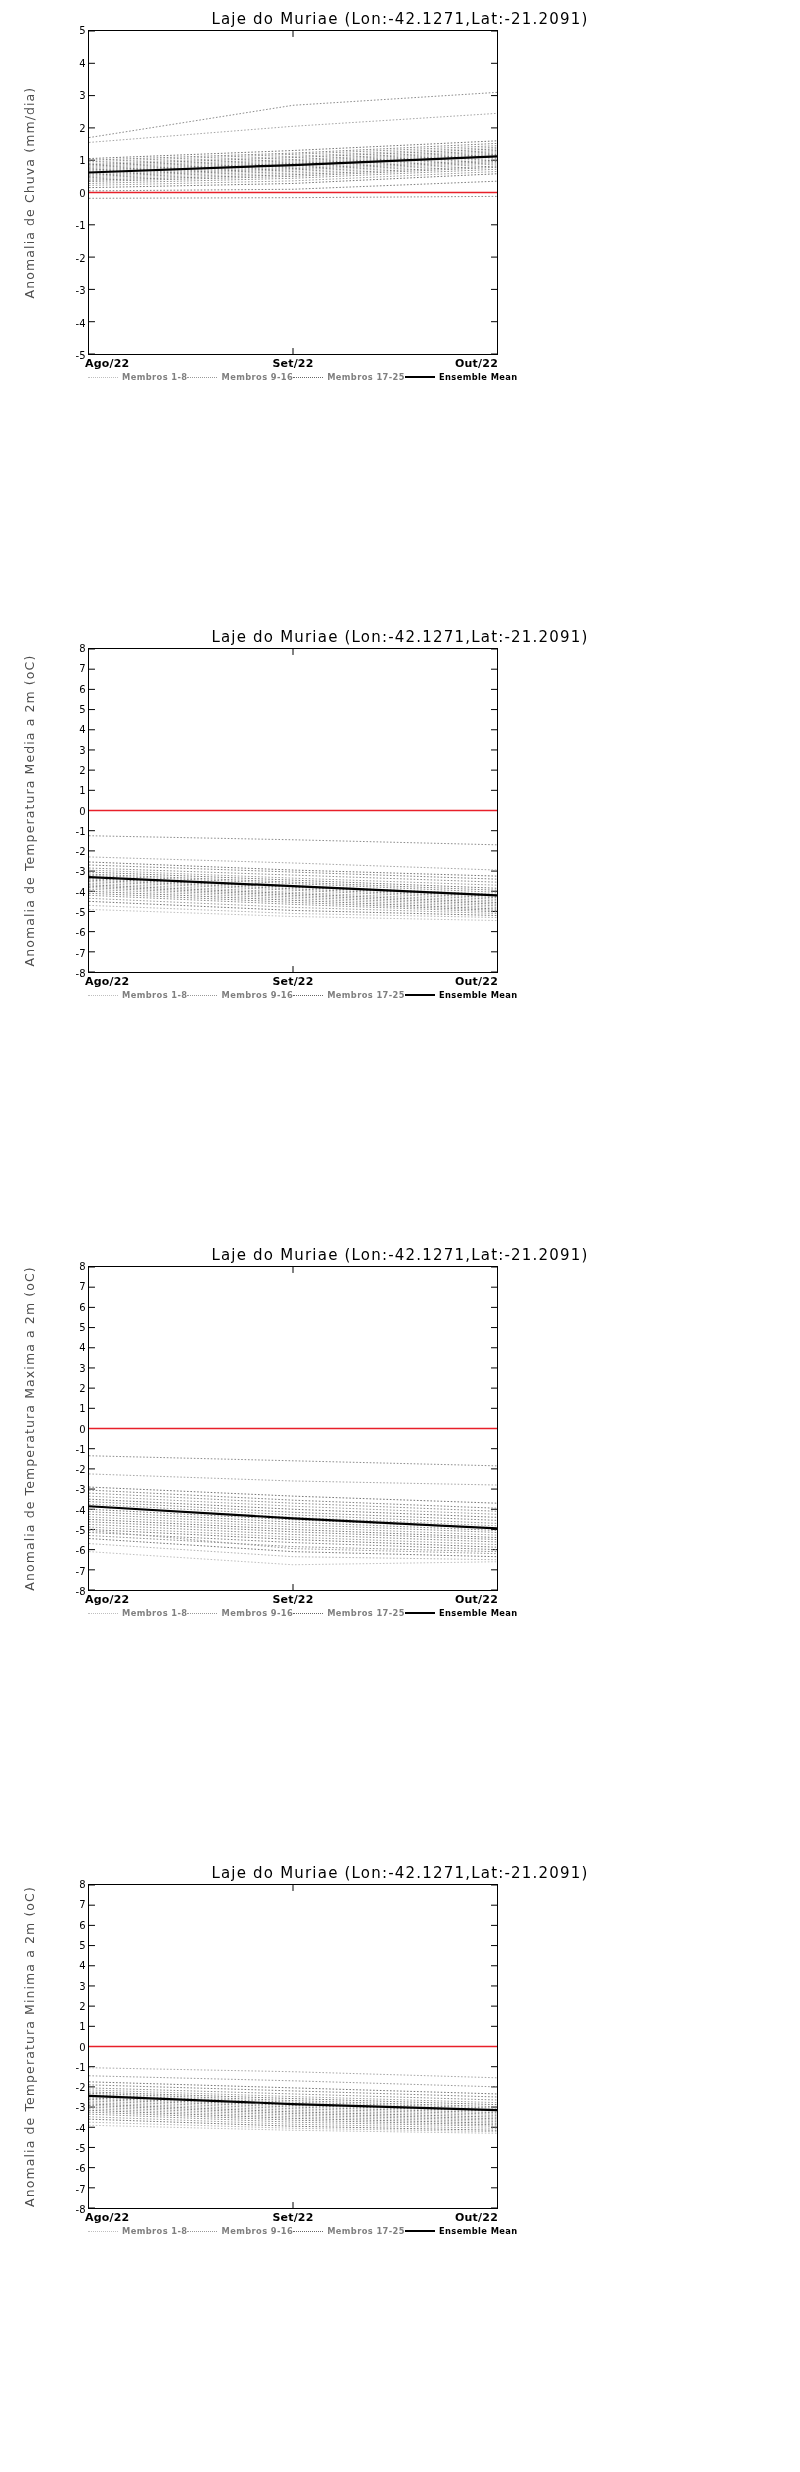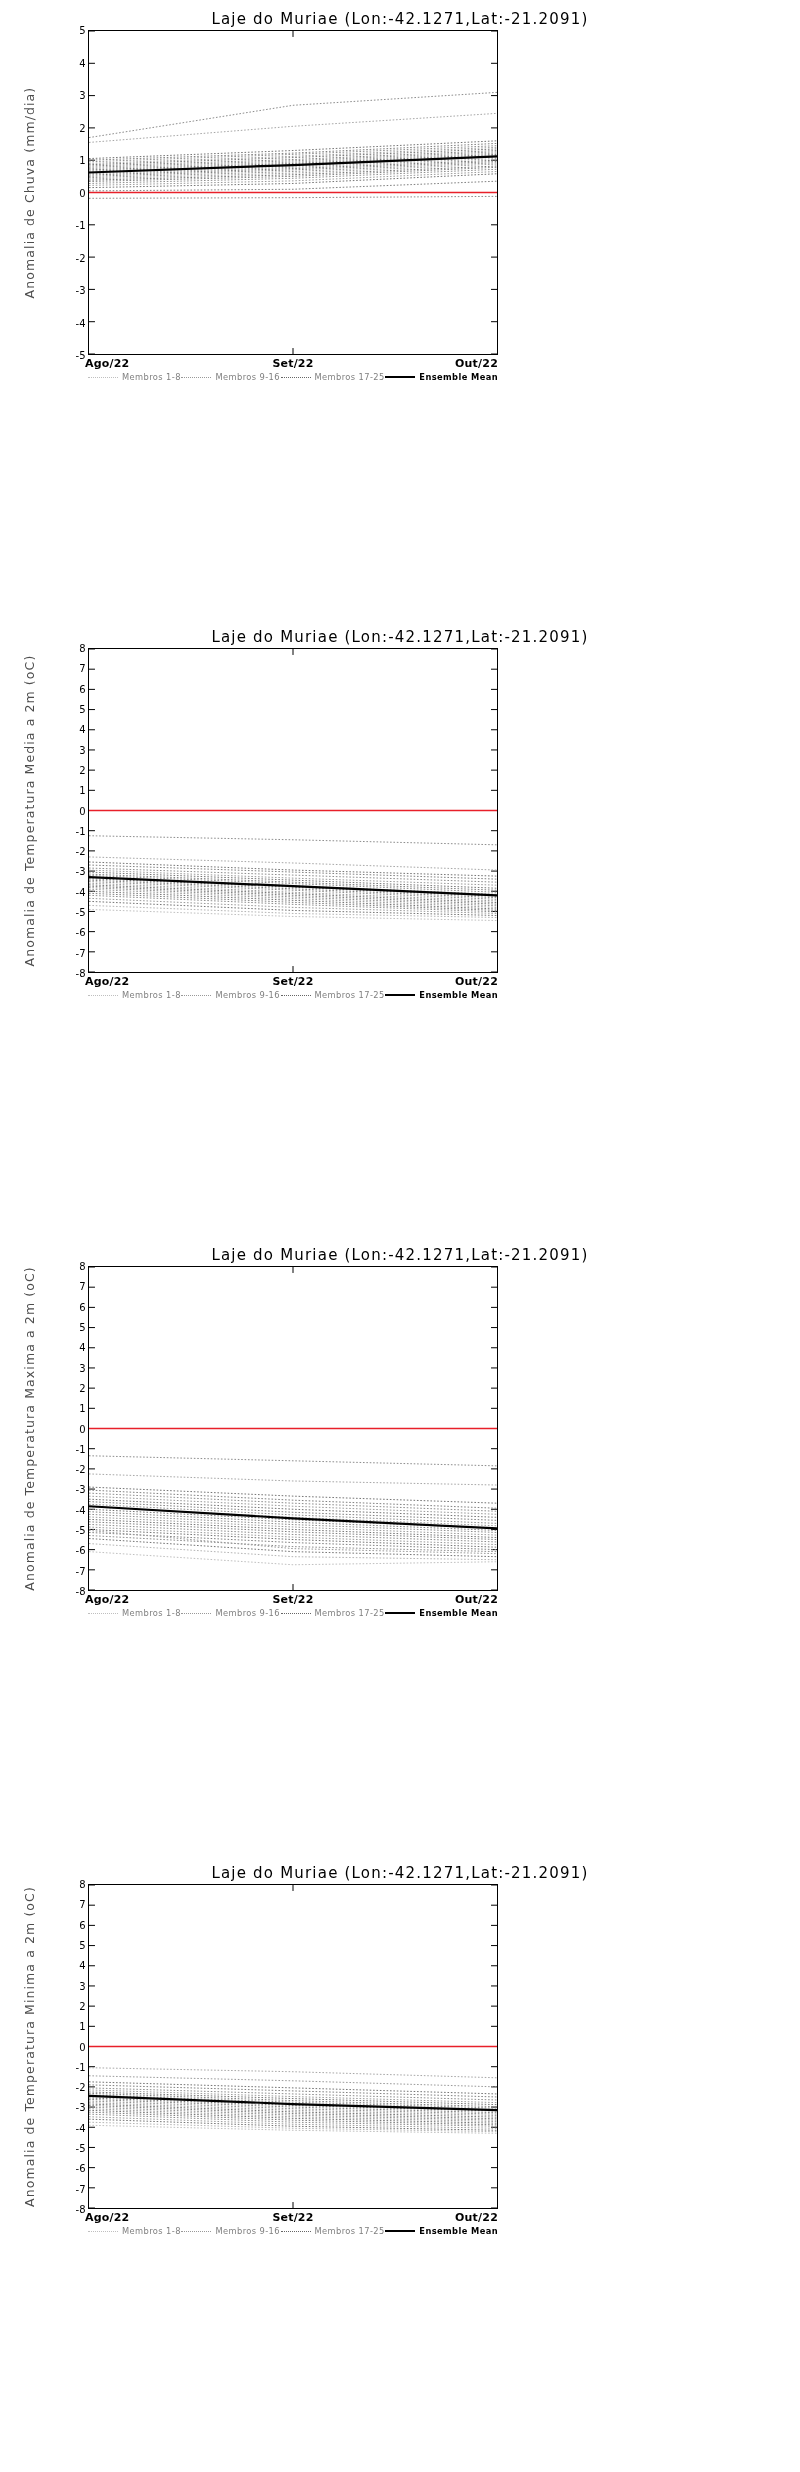--- a/index.html
+++ b/index.html
@@ -94,20 +94,21 @@
     align-items: center;
     font-size: 8.3px;
     color: #808080;
     letter-spacing: 0.4px;
   }
   .legend-item {
     display: flex;
     align-items: center;
     gap: 4px;
     white-space: nowrap;
+    font-weight: bold;
   }
   .legend-swatch {
     display: inline-block;
     width: 30px;
     height: 0;
     border-top-width: 1.2px;
     border-top-style: dotted;
   }
   .legend-item.mean .legend-swatch {
     border-top: 2px solid #000000;

